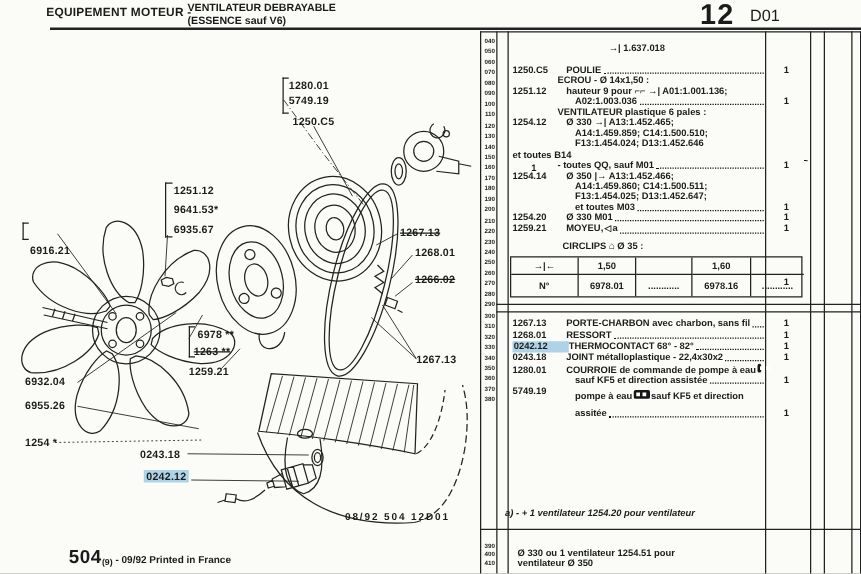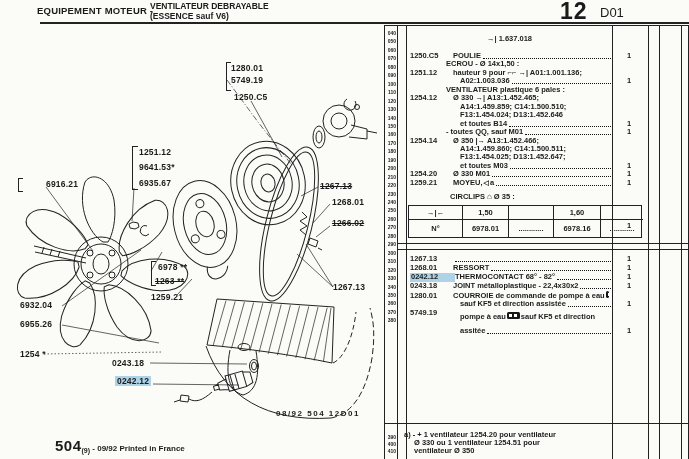--- a/index.html
+++ b/index.html
@@ -188,21 +188,21 @@
   <div class="bracket" style="left:151px;top:261px;width:4px;height:23px;"></div>
   <div class="bracket" style="left:18px;top:178px;width:4px;height:12px;"></div>
 
   <div id="diagram-labels">
       <span class="part-label" style="left: 231px; top: 63px;">1280.01</span>
       <span class="part-label" style="left: 231px; top: 75px;">5749.19</span>
       <span class="part-label" style="left: 234px; top: 92px;">1250.C5</span>
       <span class="part-label" style="left: 139px; top: 147px;">1251.12</span>
       <span class="part-label" style="left: 139px; top: 162px;">9641.53*</span>
       <span class="part-label" style="left: 139px; top: 178px;">6935.67</span>
-      <span class="part-label" style="left: 24px; top: 179px; margin-left: 22px;">6916.21</span>
+      <span class="part-label" style="left: 24px; top: 195px;">6916.21</span>
       <span class="part-label strike" style="left: 320px; top: 181px;">1267.13</span>
       <span class="part-label" style="left: 332px; top: 197px;">1268.01</span>
       <span class="part-label strike" style="left: 332px; top: 218px;">1266.02</span>
       <span class="part-label" style="left: 158px; top: 262px;">6978 **</span>
       <span class="part-label strike" style="left: 155px; top: 276px;">1263 **</span>
       <span class="part-label" style="left: 151px; top: 292px;">1259.21</span>
       <span class="part-label" style="left: 333px; top: 282px;">1267.13</span>
       <span class="part-label" style="left: 20px; top: 300px;">6932.04</span>
       <span class="part-label" style="left: 20px; top: 319px;">6955.26</span>
       <span class="part-label" style="left: 20px; top: 349px;">1254 *</span>
@@ -309,21 +309,21 @@
         <span class="txt">A14:1.459.859; C14:1.500.510;</span>
         <span class="fill"></span>
         <span class="qty"></span>
       </div>
       <div class="trow" style="top: 111.15px;">
         <span class="sp" style="width: 50px;"></span>
         <span class="txt">F13:1.454.024; D13:1.452.646</span>
         <span class="fill"></span>
         <span class="qty"></span>
       </div>
-      <div class="trow" style="top: 119.6px;">
+      <div class="trow" style="top: 119.6px; flex-direction: column;">
         <span class="sp" style="width: 50px;"></span>
         <span class="txt">et toutes B14</span>
         <span class="fill dots"></span>
         <span class="qty">1</span>
       </div>
       <div class="trow" style="top: 128.05px;">
         <span class="sp" style="width: 36px;"></span>
         <span class="txt">- toutes QQ, sauf M01 </span>
         <span class="fill dots"></span>
         <span class="qty">1</span>
@@ -361,20 +361,21 @@
       <div class="trow" style="top: 178.75px;">
         <span class="ref">1259.21</span>
         <span class="txt">MOYEU, </span>
         <span class="flag-g">◁</span>
         <span class="txt"> a</span>
         <span class="fill dots"></span>
         <span class="qty">1</span>
       </div>
       <div class="trow" style="top: 255px;">
         <span class="ref">1267.13</span>
+        <span class="txt">PORTE-CHARBON avec charbon, sans fil</span>
         <span class="fill dots"></span>
         <span class="qty">1</span>
       </div>
       <div class="trow" style="top: 264px;">
         <span class="ref">1268.01</span>
         <span class="txt">RESSORT</span>
         <span class="fill dots"></span>
         <span class="qty">1</span>
       </div>
       <div class="trow" style="top: 273px;">
@@ -442,21 +443,21 @@
       <div class="c">1,60</div>
       <div class="c"></div>
       <div class="c">N°</div>
       <div class="c">6978.01</div>
       <div class="c">............</div>
       <div class="c">6978.16</div>
       <div class="c">............</div>
     </div>
   <div class="circ-qty">1</div>
   <div id="footnotes">
-      <div class="fnote" style="top: 430px;">a) - + 1 ventilateur 1254.20 pour ventilateur</div>
+      <div class="fnote" style="top: 406px; font-style: italic;">a) - + 1 ventilateur 1254.20 pour ventilateur</div>
       <div class="fnote ind" style="top: 438px;">Ø 330 ou 1 ventilateur 1254.51 pour</div>
       <div class="fnote ind" style="top: 446px;">ventilateur Ø 350</div>
     </div>
 
   <div class="footer">
     <span class="big">504</span><span class="sub">(9)</span><span> - 09/92 Printed in France</span>
   </div>
 </div>
 
 </body></html>

